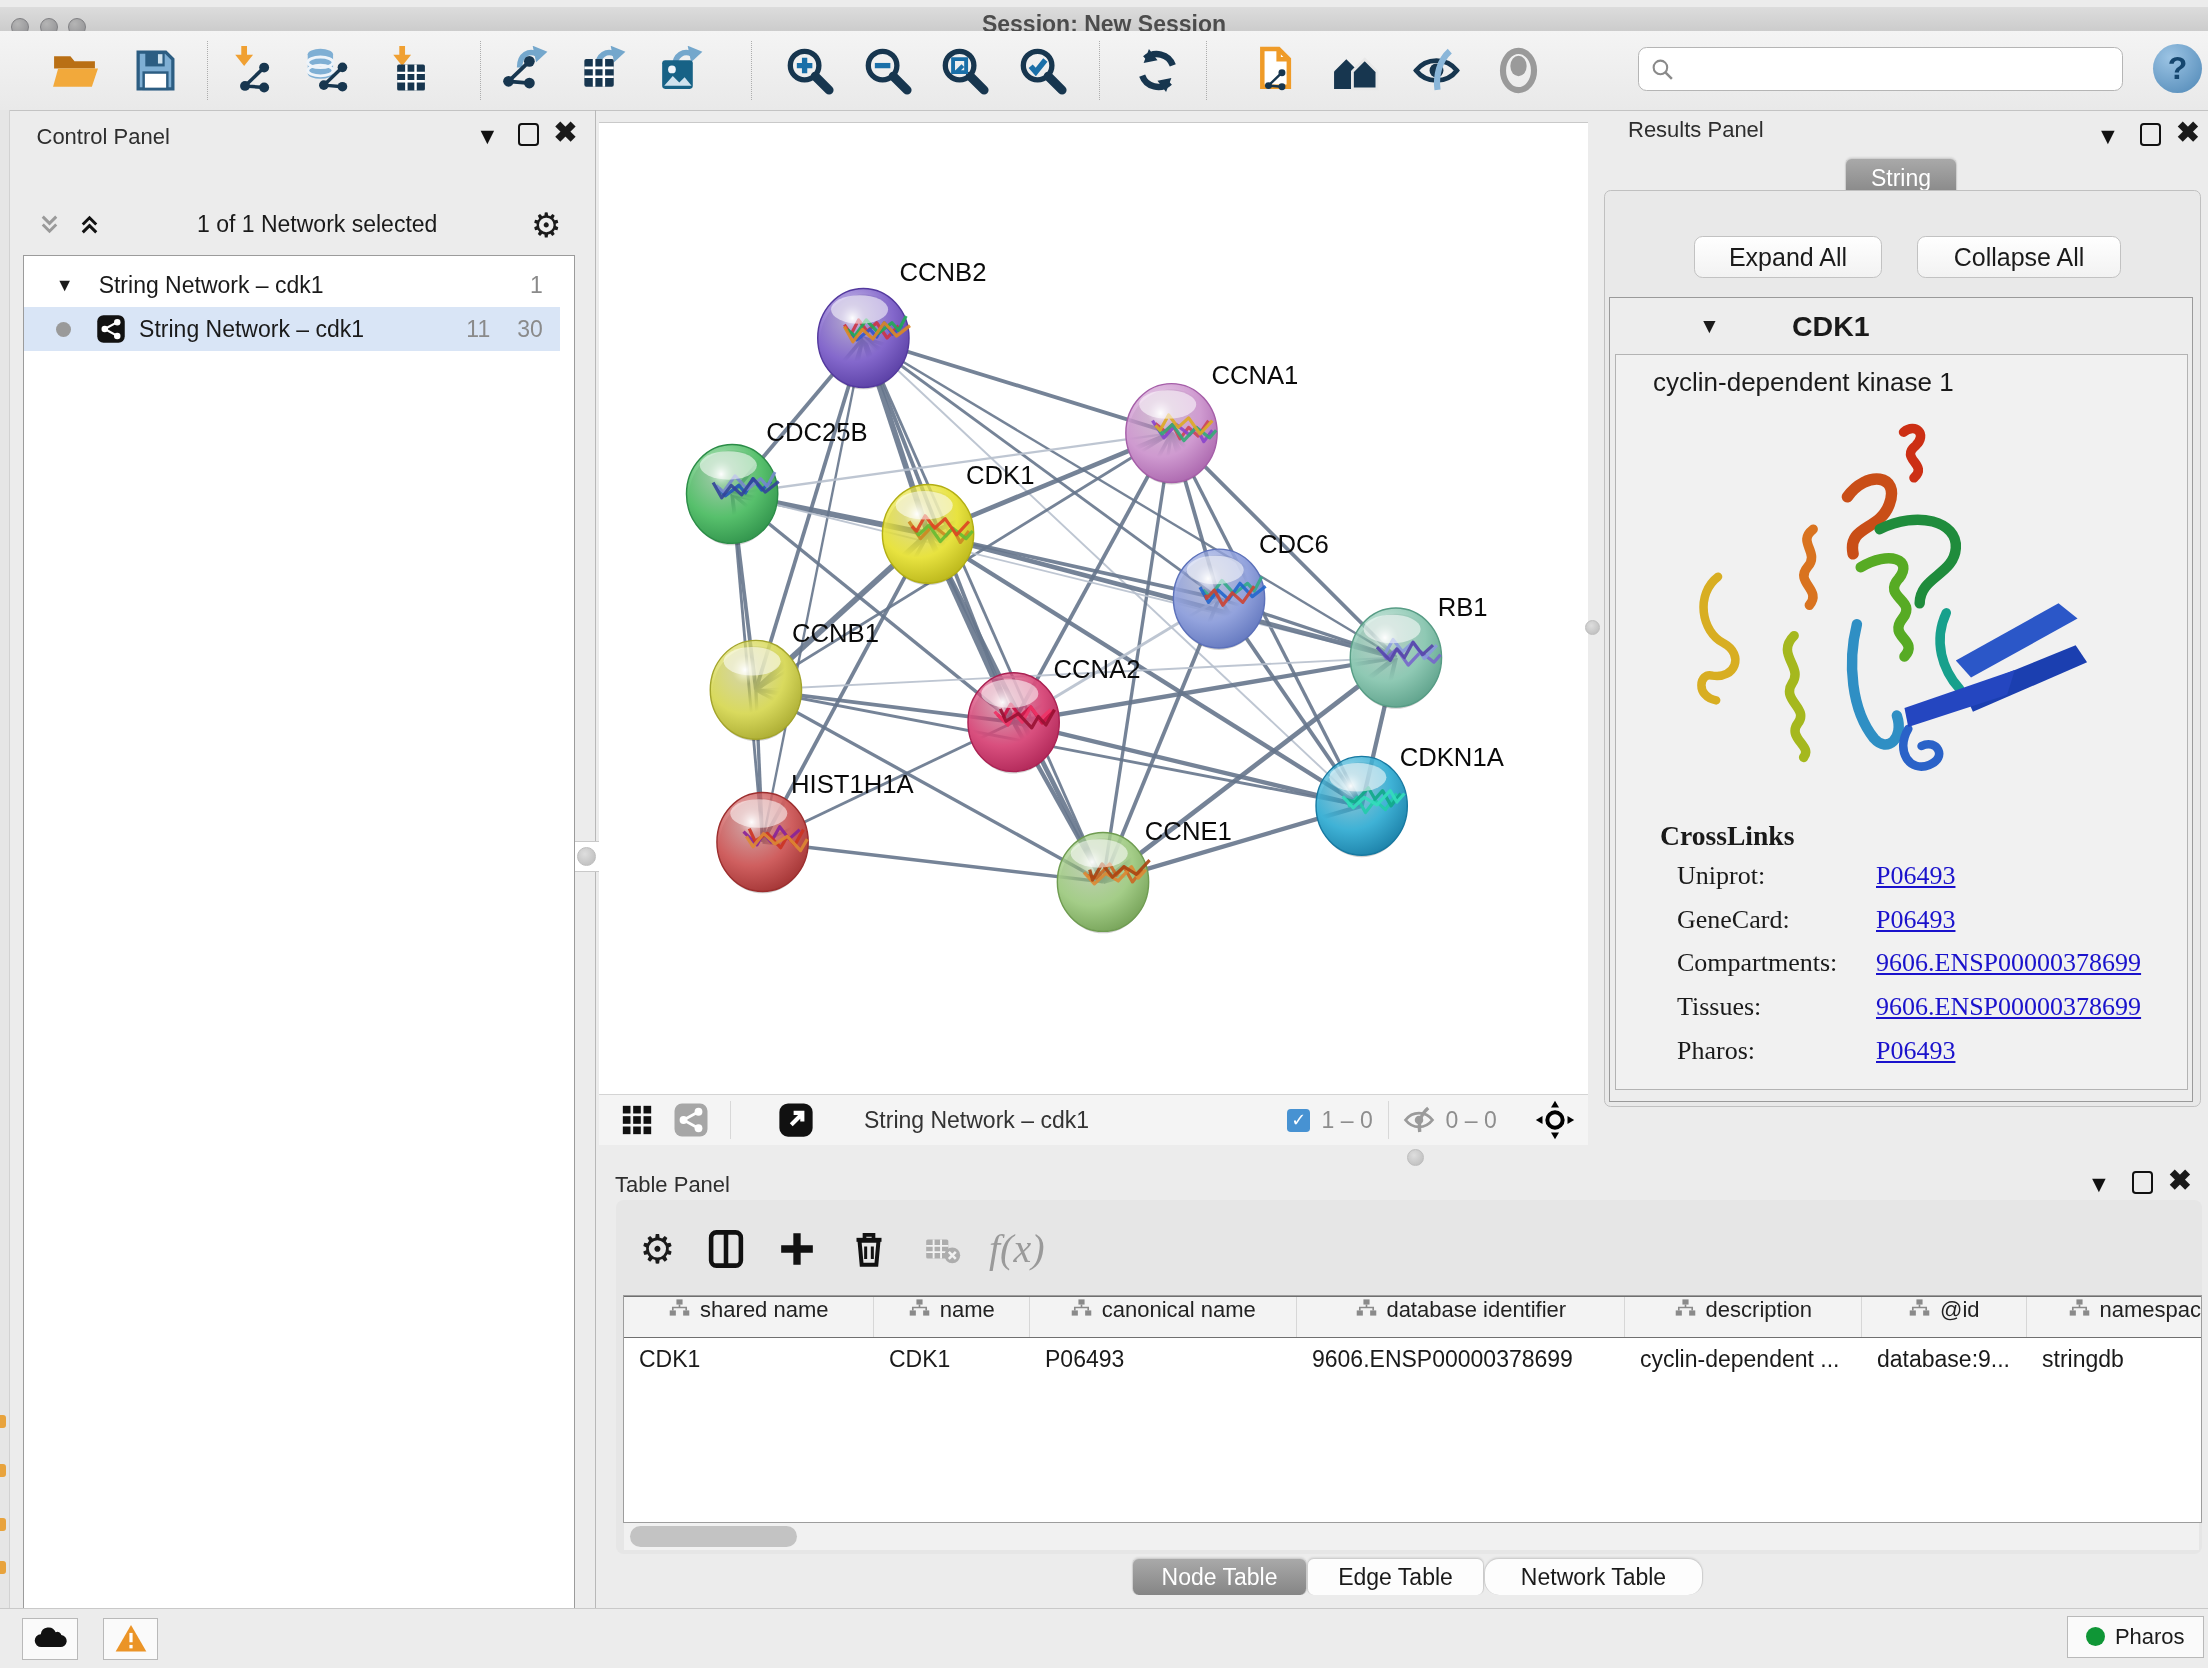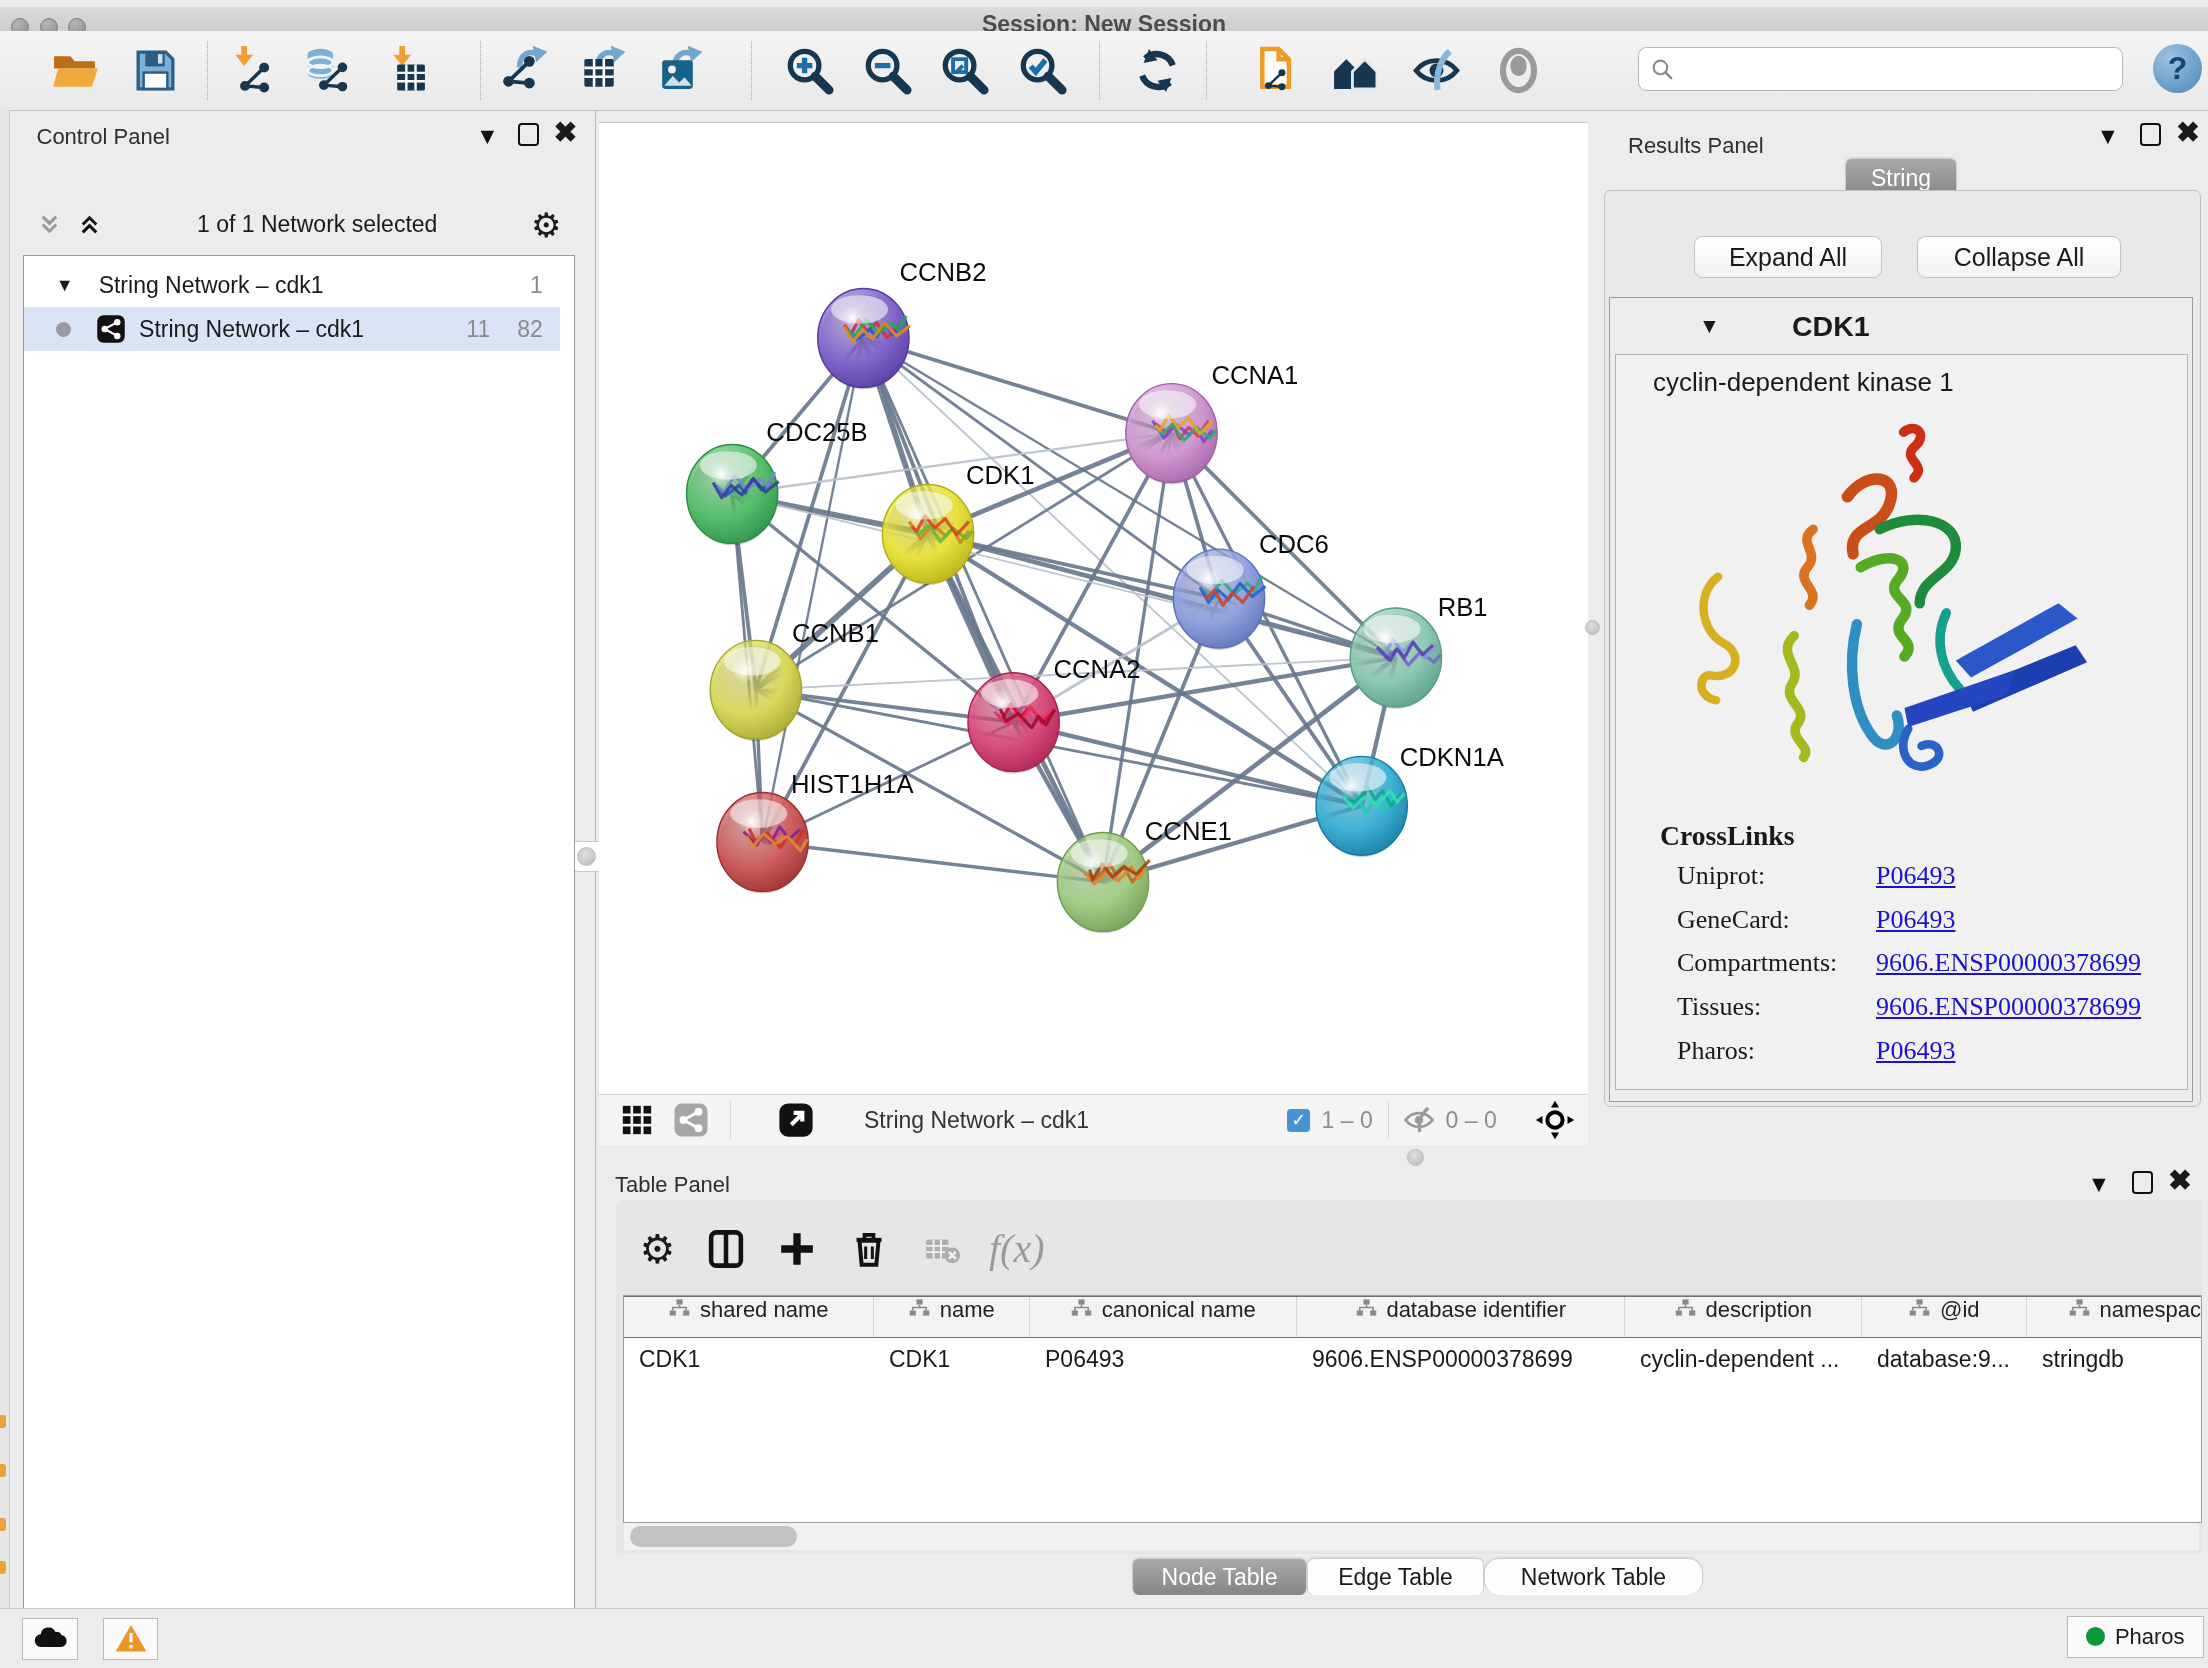--- a/index.html
+++ b/index.html
@@ -324,21 +324,21 @@
             <circle cx="17" cy="6.5" r="2.6"></circle>
             <circle cx="17" cy="17.5" r="2.6"></circle>
           </g>
         <g stroke="#fff" stroke-width="1.8">
             <line x1="7" y1="12" x2="17" y2="6.5"></line>
             <line x1="7" y1="12" x2="17" y2="17.5"></line>
           </g>
       </svg>
       <span style="margin-left:13.3px">String Network – cdk1</span>
       <span class="cnt" style="margin-left:auto">11</span>
-      <span class="cnt" style="margin-left:27px;margin-right:17px">82</span>
+      <span class="cnt" style="margin-left:27px;margin-right:17px">30</span>
     </div>
   </div>
 </div>
 
 <div class="abs canvas">
   <svg id="netsvg" width="989" height="972" viewBox="0 0 1040 1022">
       <defs>
         <radialGradient id="g0" cx="38%" cy="30%" r="80%">
           <stop offset="0%" stop-color="#ffffff" stop-opacity="0.95"></stop>
           <stop offset="18%" stop-color="#8468cc" stop-opacity="0.55"></stop>
@@ -609,21 +609,21 @@
     </svg>
   </div>
 </div>
 
 <div class="abs" style="left:599px;top:1144px;width:1609px;height:25px">
   <div class="split-dot abs" style="left:808px;top:4.8px;width:15px;height:15px"></div>
 </div>
 <div class="abs split-dot" style="left:1585px;top:620px;width:13.3px;height:13.3px"></div>
 
 <div class="abs" style="left:1590px;top:110px;width:618px;height:1034px">
-  <div class="abs panel-title" style="left:38px;top:23px">Results Panel</div>
+  <div class="abs panel-title" style="left:38px;top:7px">Results Panel</div>
   <div class="abs panel-ctl" style="left:502px;top:13.3px">▼</div>
   <div class="abs float-box" style="left:550px;top:13.3px"></div>
   <div class="abs xmark" style="left:586px;top:11.4px">✖</div>
   <div class="tab sel abs" style="left:255px;top:48px;width:110px">String</div>
 </div>
 <div class="abs rp-outer"></div>
 <div class="abs btn" style="left:1694px;top:236px;width:186px;height:40px">Expand All</div>
 <div class="abs btn" style="left:1917px;top:236px;width:202px;height:40px">Collapse All</div>
 <div class="abs rp-section"></div>
 <div class="abs" style="left:1699px;top:314px;font-size:21px">▼</div>

